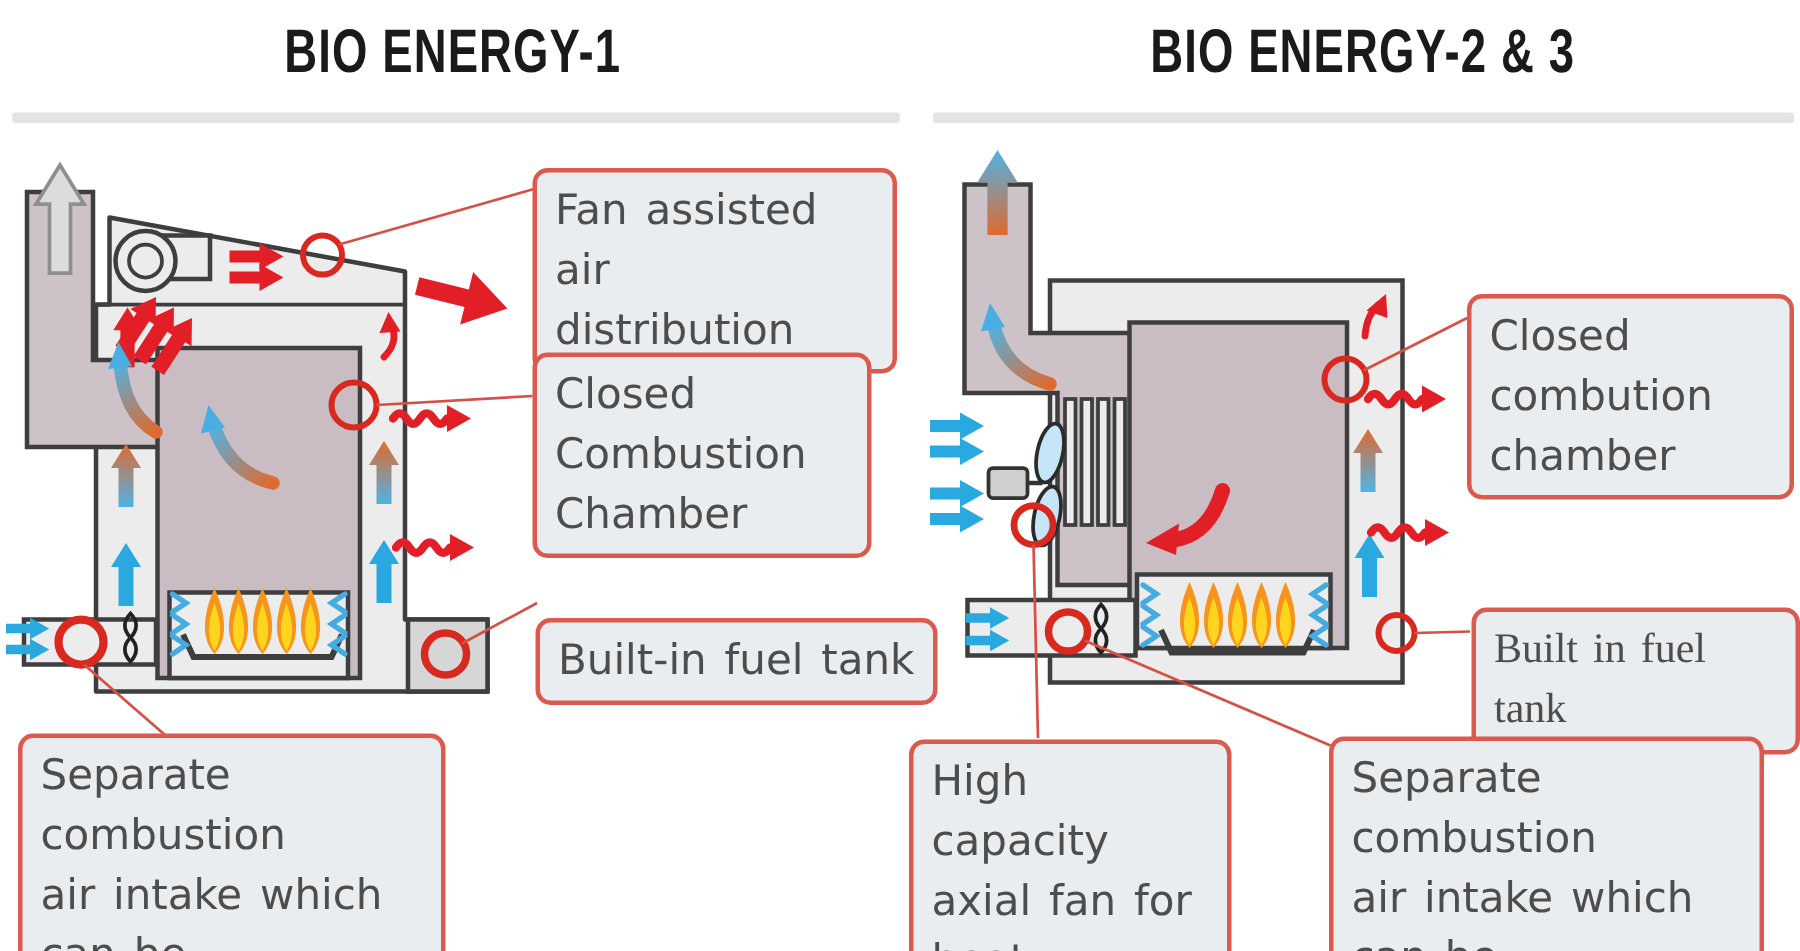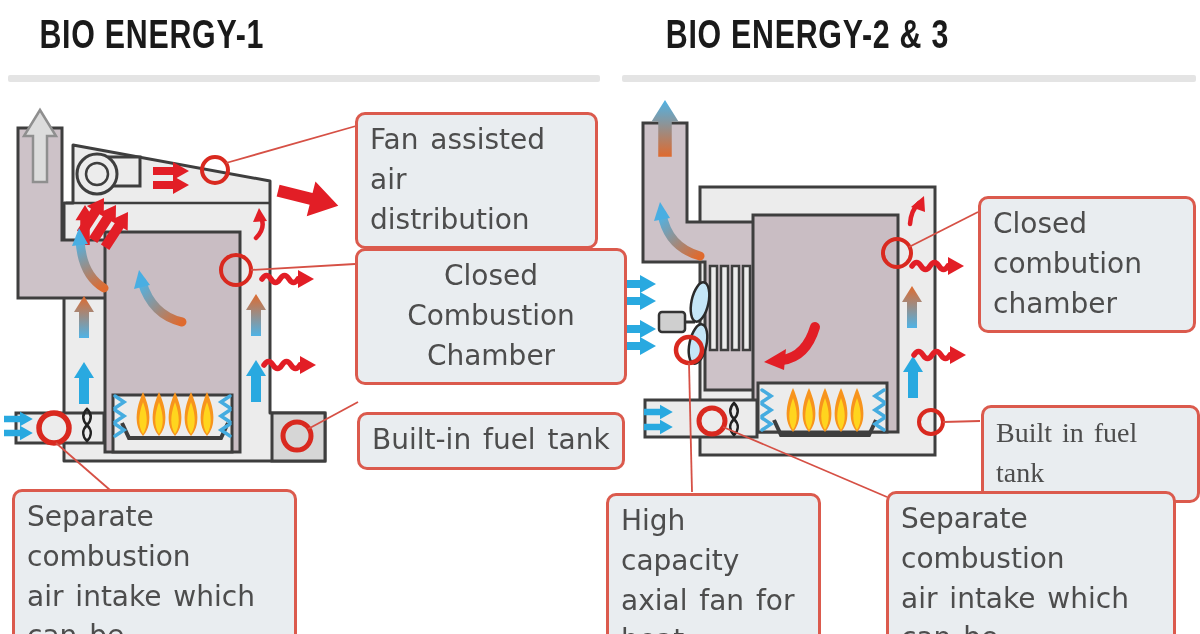--- a/index.html
+++ b/index.html
@@ -1,19 +1,19 @@
 <!DOCTYPE html>
 <html style="--title_color: #1a1a1a; --divider: #e4e4e4; --callout_bg: #e9edf0; --callout_border: #db5a4d; --text_color: #4d4d4d; --marker_red: #d9291f; --arrow_red: #e21e26; --arrow_blue: #29a9e0; --arrow_orange: #df6a2e; --flame_yellow: #ffd51e; --flame_orange: #f7941d; --body_gray: #ececec; --chamber_mauve: #c9bdc3; --outline: #3e3e3e;"><head>
 <meta charset="utf-8">
 <style>
   html,body{margin:0;padding:0;background:#ffffff;}
   .stage{position:relative;width:1200px;height:634px;background:#ffffff;overflow:hidden;
          font-family:"DejaVu Sans", sans-serif;}
   .art{position:absolute;left:0;top:0;width:1200px;height:634px;}
-  .panel-title{position:absolute;top:8px;height:52px;display:flex;align-items:center;
+  .panel-title{position:absolute;top:8px;height:52px;display:flex;align-items:center;justify-content:center;
     font-family:"Liberation Sans", sans-serif;font-weight:bold;font-size:41px;color:var(--title_color,#1a1a1a);
     white-space:nowrap;}
   .panel-title > span{display:inline-block;transform:scaleX(0.74);transform-origin:center;letter-spacing:1px;}
   .panel-title.left{left:0;width:604px;}
   .panel-title.right{left:616px;width:584px;}
   .divider{position:absolute;top:75px;height:7px;background:var(--divider,#e4e4e4);border-radius:2px;}
   .divider.left{left:8px;width:592px;}
   .divider.right{left:622px;width:574px;}
   .callout{position:absolute;box-sizing:border-box;background:var(--callout_bg,#e9edf0);
     border:3px solid var(--callout_border,#db5a4d);border-radius:10px;
@@ -243,21 +243,21 @@
   </div>
   <div class="panel-title right">
     <span>BIO ENERGY-2 &amp; 3</span>
   </div>
   <div class="divider left"></div>
   <div class="divider right"></div>
 
   <div class="callout" style="left:355px;top:112px;width:243px;min-height:62px;">Fan assisted air
 distribution</div>
 
-  <div class="callout" style="left:355px;top:248px;width:272px;min-height:62px;text-align:center;">Closed Combustion
+  <div class="callout" style="left:355px;top:235px;width:226px;min-height:62px;">Closed Combustion
 Chamber</div>
 
   <div class="callout" style="left:357px;top:388px;margin-top:24px;">Built-in fuel tank</div>
 
   <div class="callout" style="left:12px;top:489px;width:285px;min-height:128px;">Separate combustion
 air intake which can be
 connected to
 outside supply</div>
 
   <div class="callout" style="left:978px;top:196px;width:218px;min-height:60px;">Closed combution

